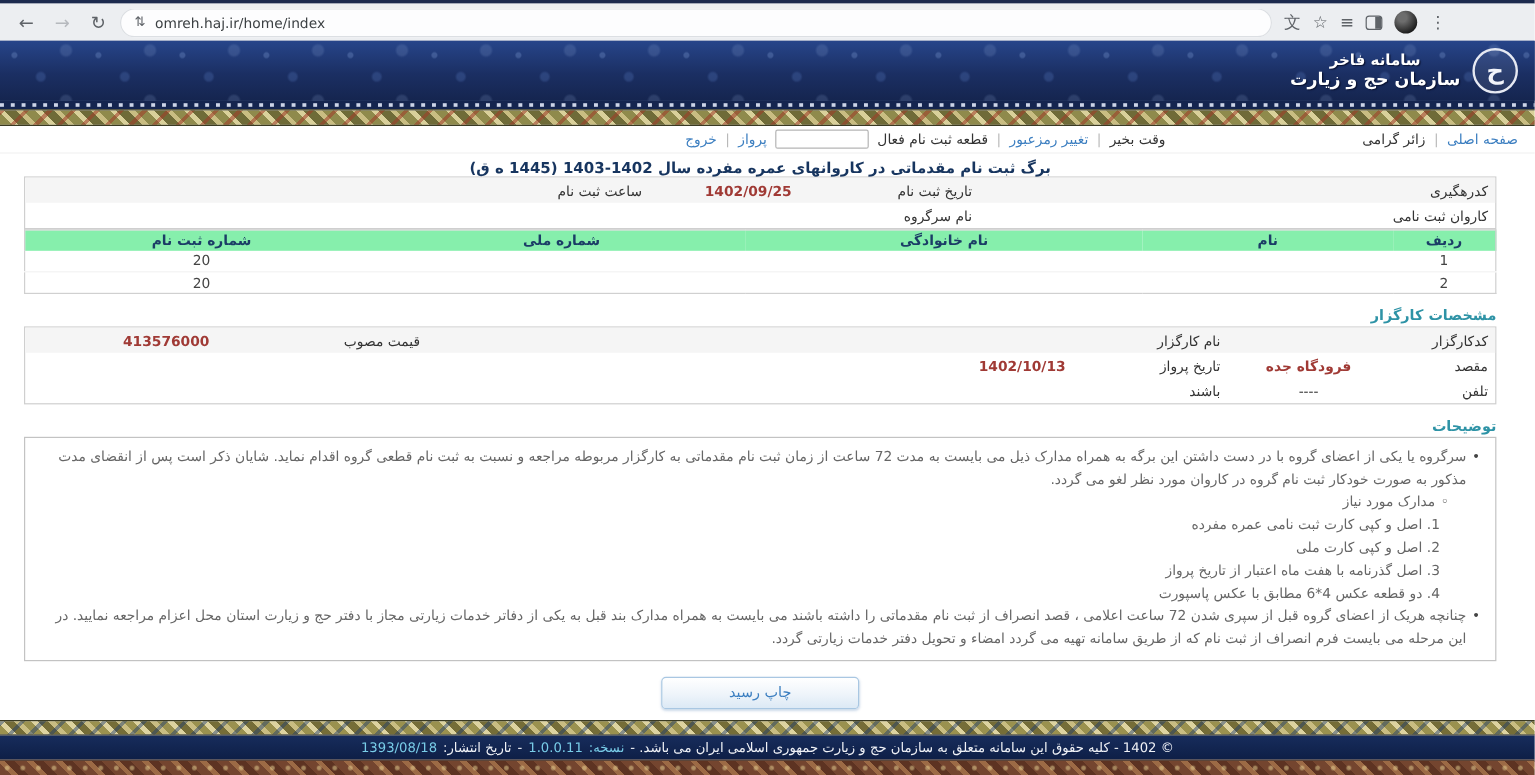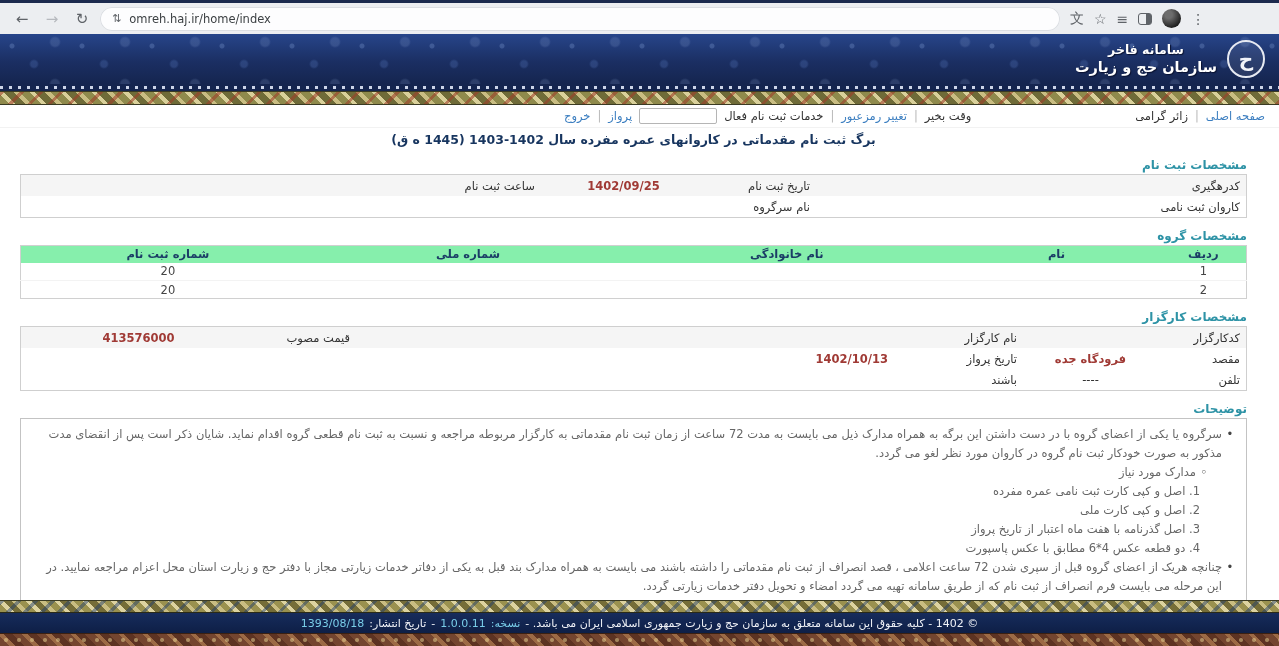--- a/index.html
+++ b/index.html
@@ -146,52 +146,50 @@
 
   <div class="topnav">
     <span class="tn-link">صفحه اصلی</span>
     <span class="tn-sep">|</span>
     <span>زائر گرامی</span>
     <span class="tn-gap"></span>
     <span>وقت بخیر</span>
     <span class="tn-sep">|</span>
     <span class="tn-link">تغییر رمزعبور</span>
     <span class="tn-sep">|</span>
-    <span>خدمات ثبت نام فعال</span>
+    <span>قطعه ثبت نام فعال</span>
     <span class="tn-select"></span>
     <span class="tn-link">پرواز</span>
     <span class="tn-sep">|</span>
     <span class="tn-link">خروج</span>
   </div>
 
   <div class="main">
 
     <div class="page-title">برگ ثبت نام مقدماتی در کاروانهای عمره مفرده سال 1402-1403 (1445 ه ق)</div>
 
-    <div class="sec-title">مشخصات ثبت نام</div>
     <div class="kv-box">
       <div class="kv-row grid-reg alt">
         <span class="kv-label">کدرهگیری</span>
         <span class="kv-val"></span>
         <span class="kv-label">تاریخ ثبت نام</span>
         <span class="kv-val red center">1402/09/25</span>
         <span class="kv-label">ساعت ثبت نام</span>
         <span class="kv-val"></span>
       </div>
       <div class="kv-row grid-reg">
         <span class="kv-label">کاروان ثبت نامی</span>
         <span class="kv-val"></span>
         <span class="kv-label">نام سرگروه</span>
         <span class="kv-val"></span>
         <span class="kv-label"></span>
         <span class="kv-val"></span>
       </div>
     </div>
 
-    <div class="sec-title">مشخصات گروه</div>
     <table class="group">
       <colgroup>
           <col style="width:7%">
           <col style="width:17%">
           <col style="width:27%">
           <col style="width:25%">
           <col style="width:24%">
         </colgroup>
       <thead>
         <tr>

